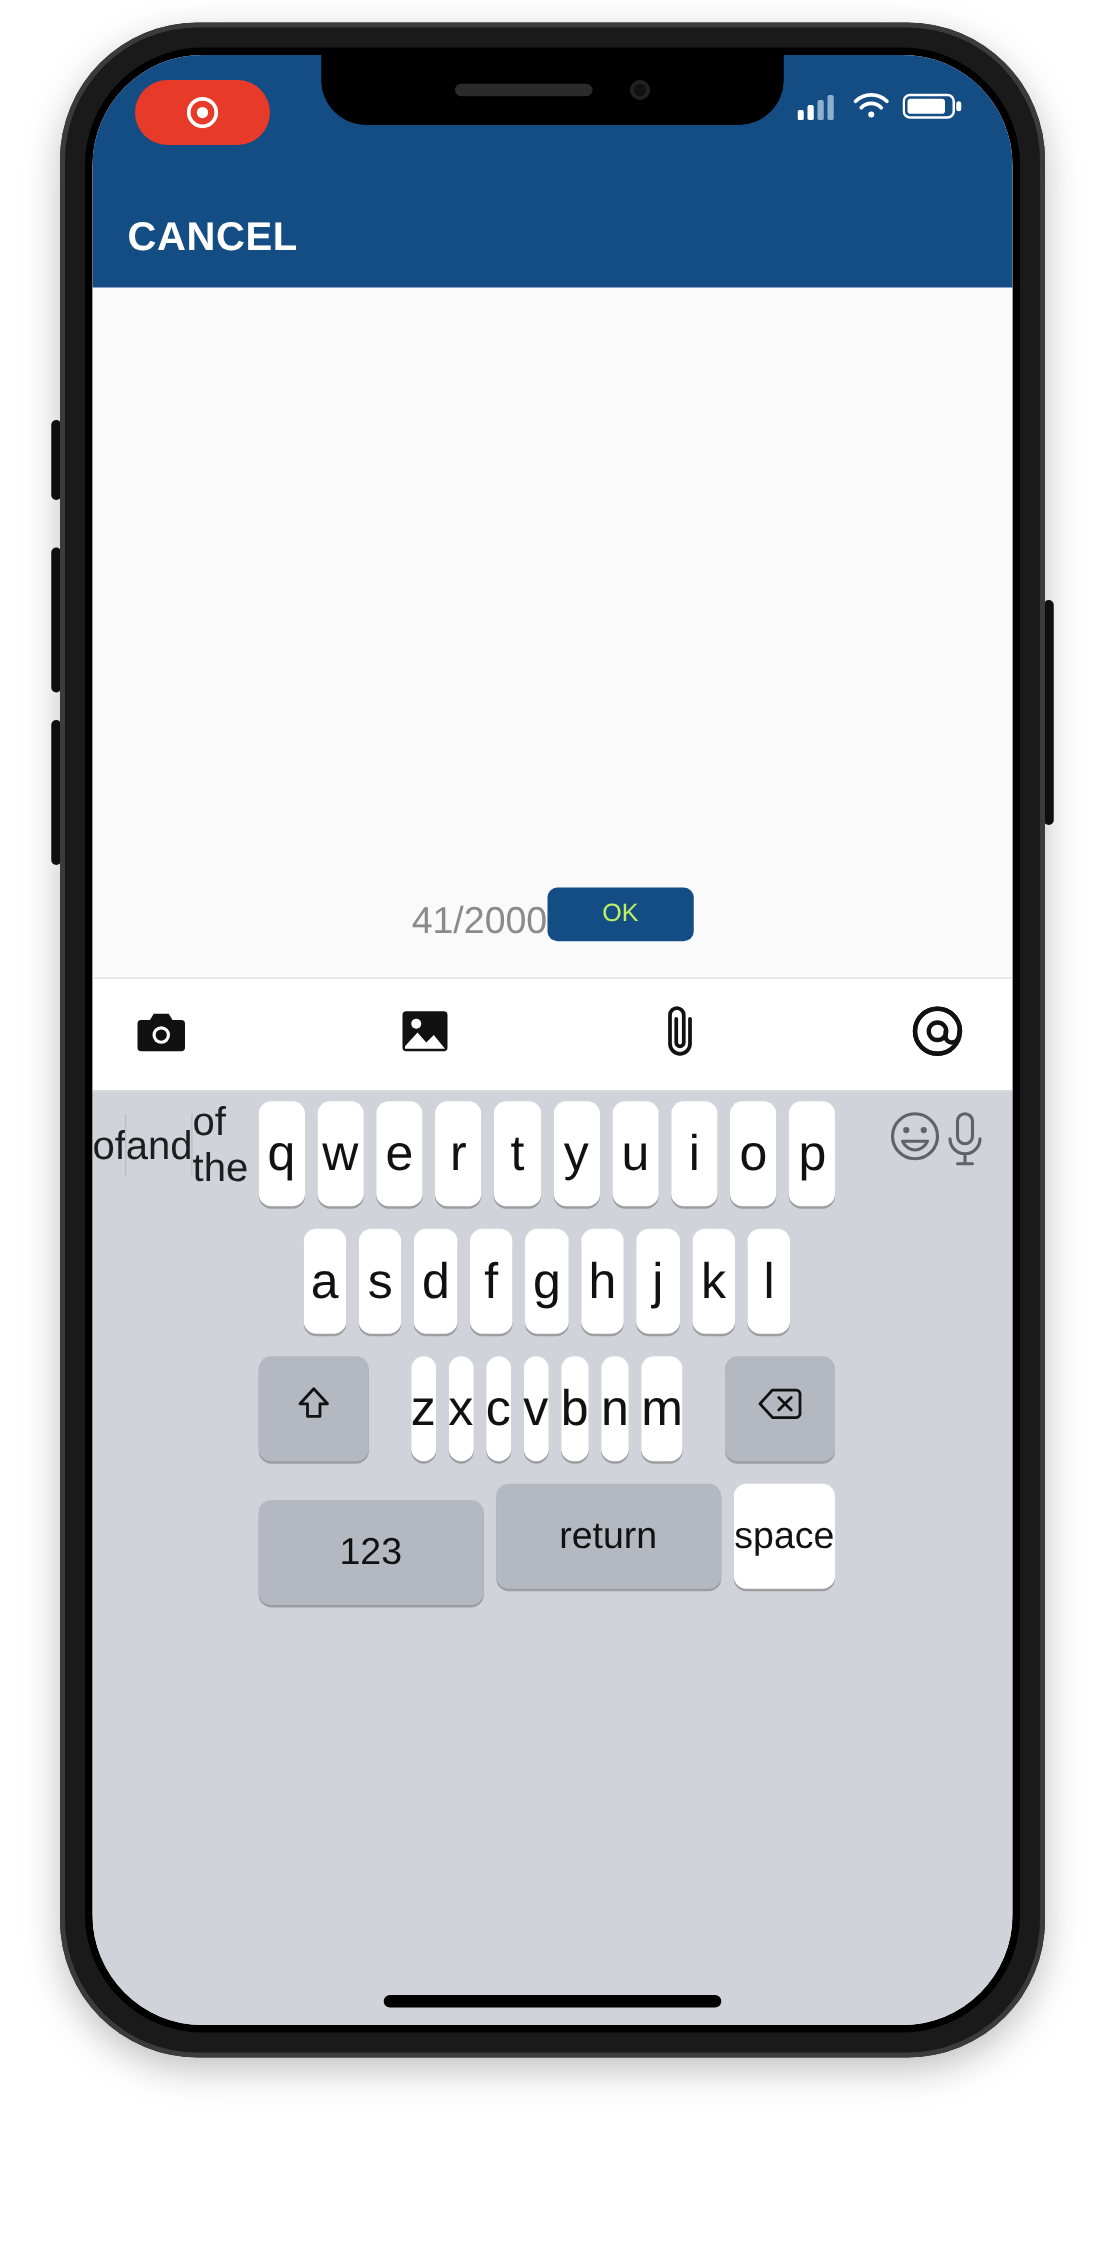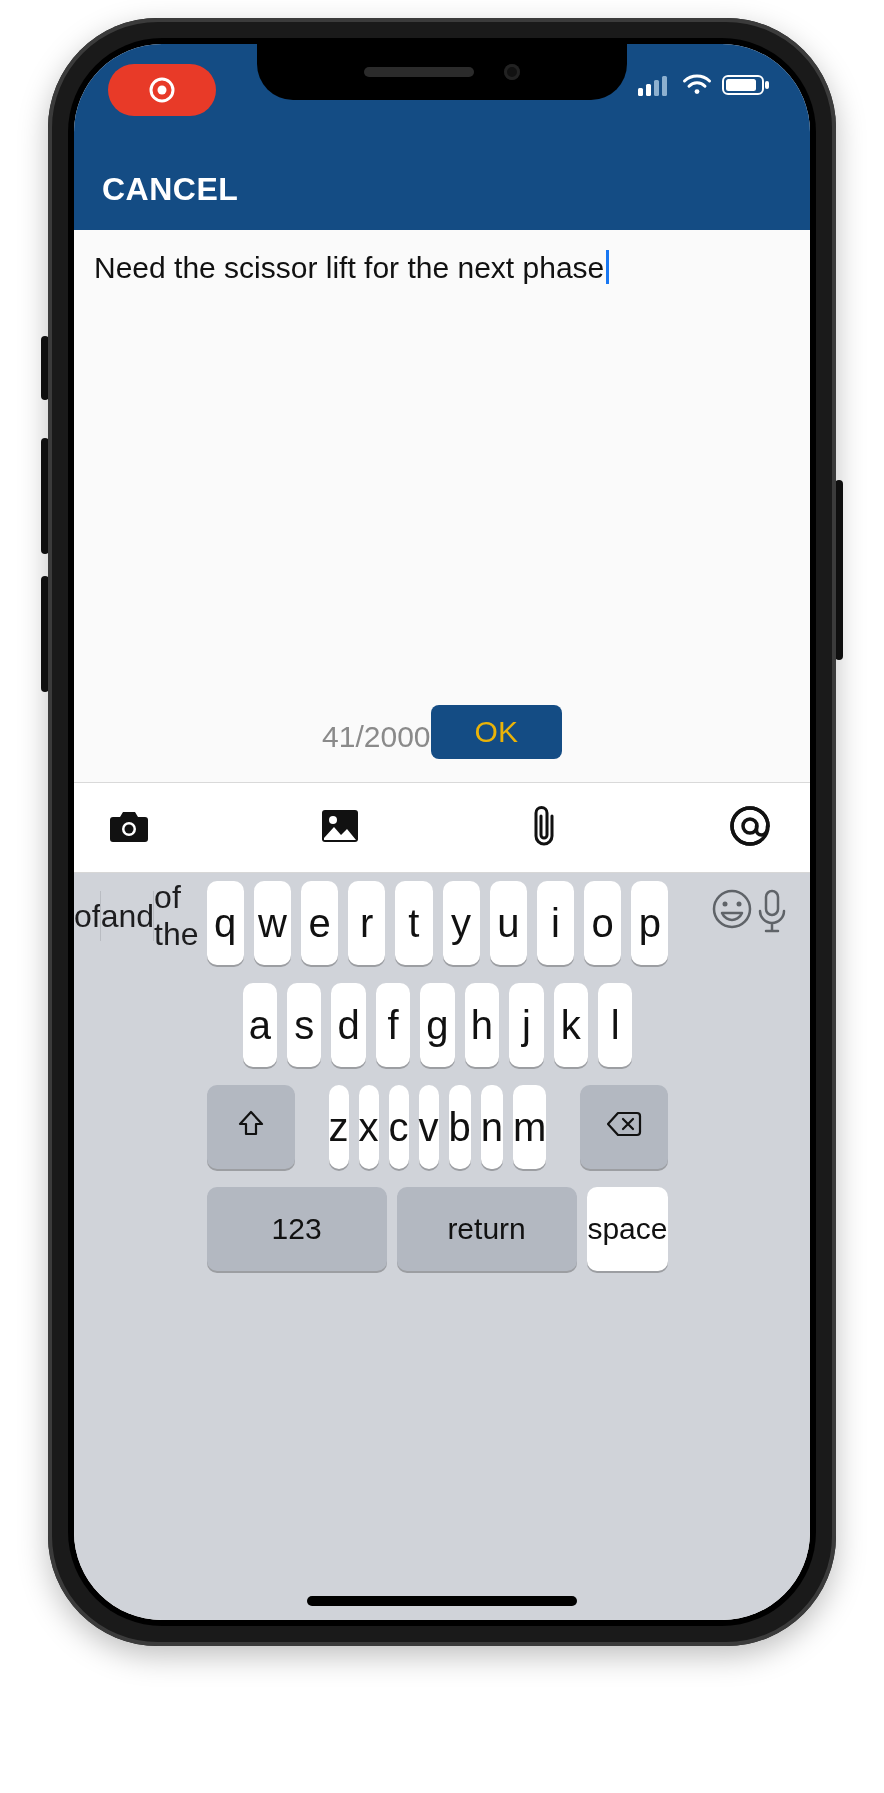--- a/index.html
+++ b/index.html
@@ -96,21 +96,21 @@
 
   .editor-footer {
     position:absolute; left:0; right:0; bottom:0;
     height: 92px;
     display:flex; align-items:center; justify-content:center;
     padding: 0 20px;
     border-bottom:1px solid #d9d9d9;
   }
   .char-count { color:#8a8a8a; font-size:30px; }
   .ok-btn {
-    background:#144c84; color:#eab308; font-size:30px; font-weight:500;
+    background:#144c84; color:#bef264; font-size:20px; font-weight:500;
     border:none; border-radius:8px; padding: 10px 44px;
     margin-bottom:10px;
   }
 
   
   .attach-bar {
     position:absolute; left:0; right:0; bottom:747px;
     height: 90px; background:#fff;
     display:flex; align-items:center; justify-content:space-between;
     padding: 0 38px 0 34px;
@@ -140,21 +140,21 @@
   .key {
     flex:1; height: 84px; background:#fff; border-radius:10px;
     box-shadow: 0 2px 0 rgba(0,0,0,.25);
     display:flex; align-items:center; justify-content:center;
     font-size:40px; color:#111;
   }
   .fnkey { background:#b3b8c1; font-size:30px; }
   .shift-key, .bksp-key { flex:0 0 88px; background:#b3b8c1; }
   .kr3-gap { flex:0 0 14px; }
   .kr4 { display:flex; gap:10px; }
-  .k-123 { flex:0 0 180px; }
+  .k-123 { flex:0 0 180px;margin-top:13px; }
   .k-space { flex:1; font-size:30px; }
   .k-return { flex:0 0 180px; font-size:30px; }
   .kbd-bottom {
     height: 118px;
     display:flex; align-items:flex-start; justify-content:space-between;
     padding: 14px 34px 0 34px;
   }
 </style>
 </head>
 <body>
@@ -206,23 +206,20 @@
               </svg>
             </span>
           </div>
         </div>
 
         <div class="navbar">
           <button class="cancel-btn">CANCEL</button>
         </div>
 
         <div class="editor">
-          <div class="editor-text">
-            <span>Need the scissor lift for the next phase</span><span class="cursor"></span>
-          </div>
           <div class="editor-footer">
             <div class="char-count">41/2000</div>
             <button class="ok-btn">OK</button>
           </div>
         </div>
 
         <div class="attach-bar">
           <div class="slot">
             <span>
               <svg width="42" height="38" viewBox="0 0 42 38">

